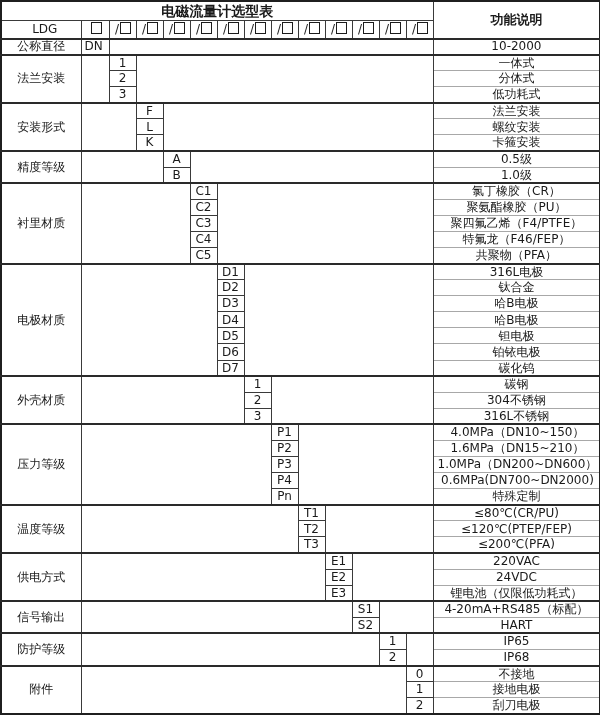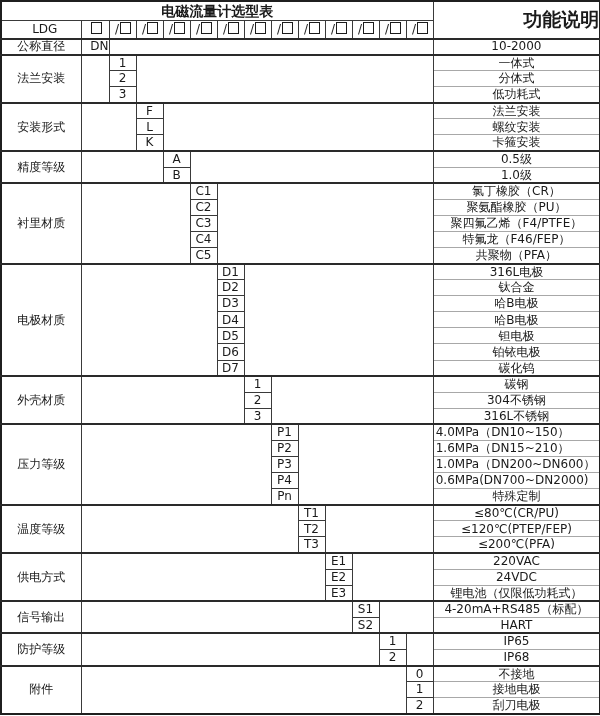--- a/index.html
+++ b/index.html
@@ -11,25 +11,25 @@
     border-collapse:collapse; table-layout:fixed;
     width:599px; height:715px;
     border:2px solid #1f1f1f;
   }
   td {
     border:1px solid #3a3a3a;
     font-size:12px; text-align:center; vertical-align:middle;
     padding:0; overflow:hidden; white-space:nowrap; line-height:1.05;
   }
   td.title-cell { font-weight:bold; font-size:14px; height:18px; }
-  td.funchead   { font-weight:bold; font-size:19px;text-align:right; }
+  td.funchead   { font-weight:bold; font-size:13px; }
   td.ldg  { text-align:center; padding-left:7px; }
-  td.dncode { text-align:right; padding-left:3px; }
+  td.dncode { text-align:left; padding-left:3px; }
   td.func { border-top-color:#a8a8a8; border-bottom-color:#a8a8a8;margin-top:12px; }
-  td.func.left { text-align:left; padding-left:2px; }
+  td.func.left { text-align:center; padding-left:2px; }
   tr.sec-start > td { border-top:2px solid #2a2a2a; }
   tr.hrow { height:18px; }
   tbody tr { height:16px; }
   .bx {
     display:inline-block; width:9px; height:10px;
     border:1px solid #1c1c1c; vertical-align:-1px; margin-left:1px;
     background:#fff;
   }
   td.boxcell { padding-left:1px; }
 </style>

